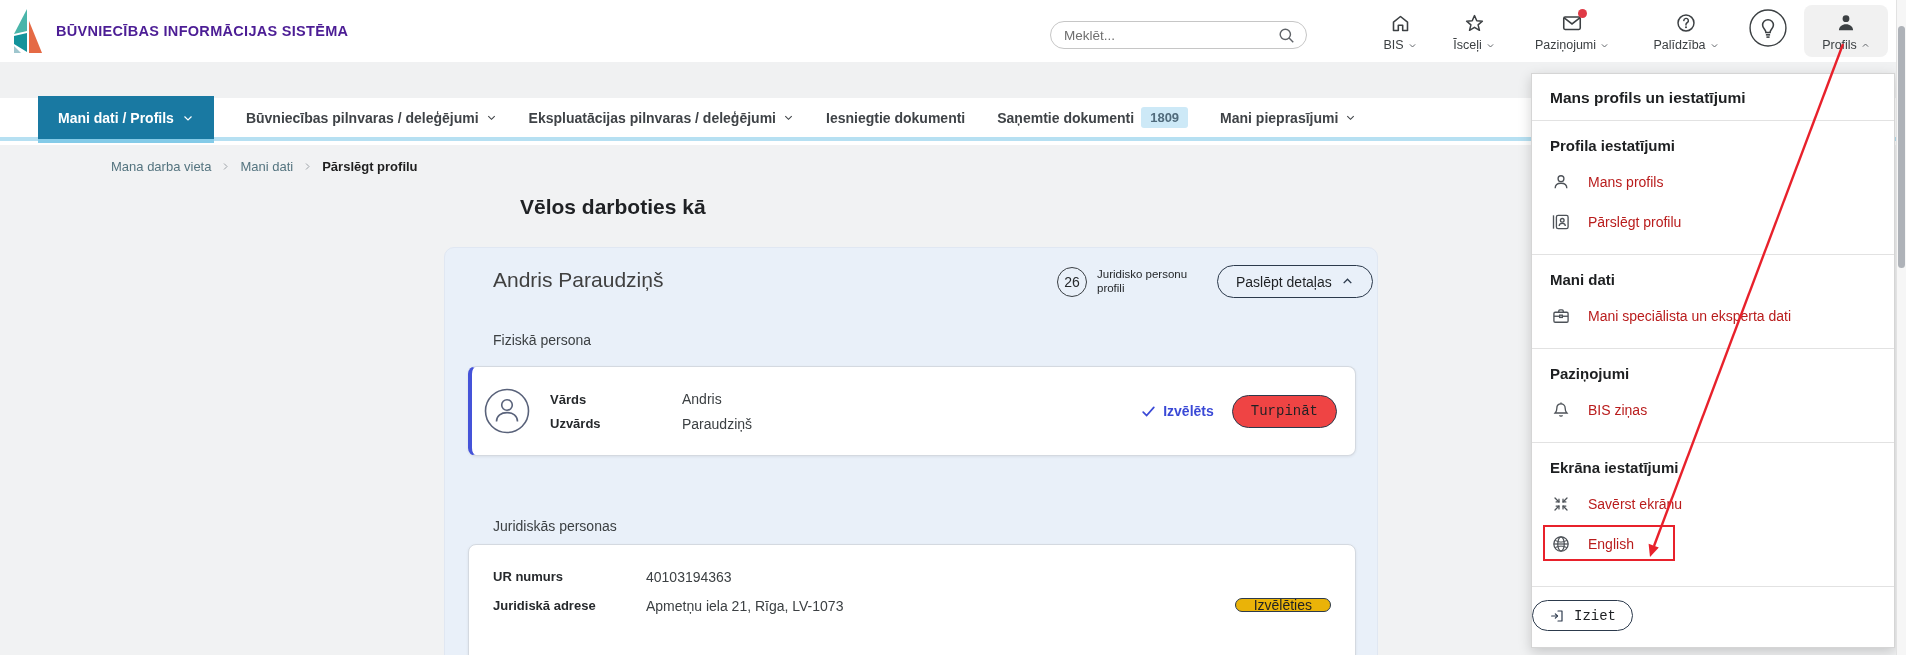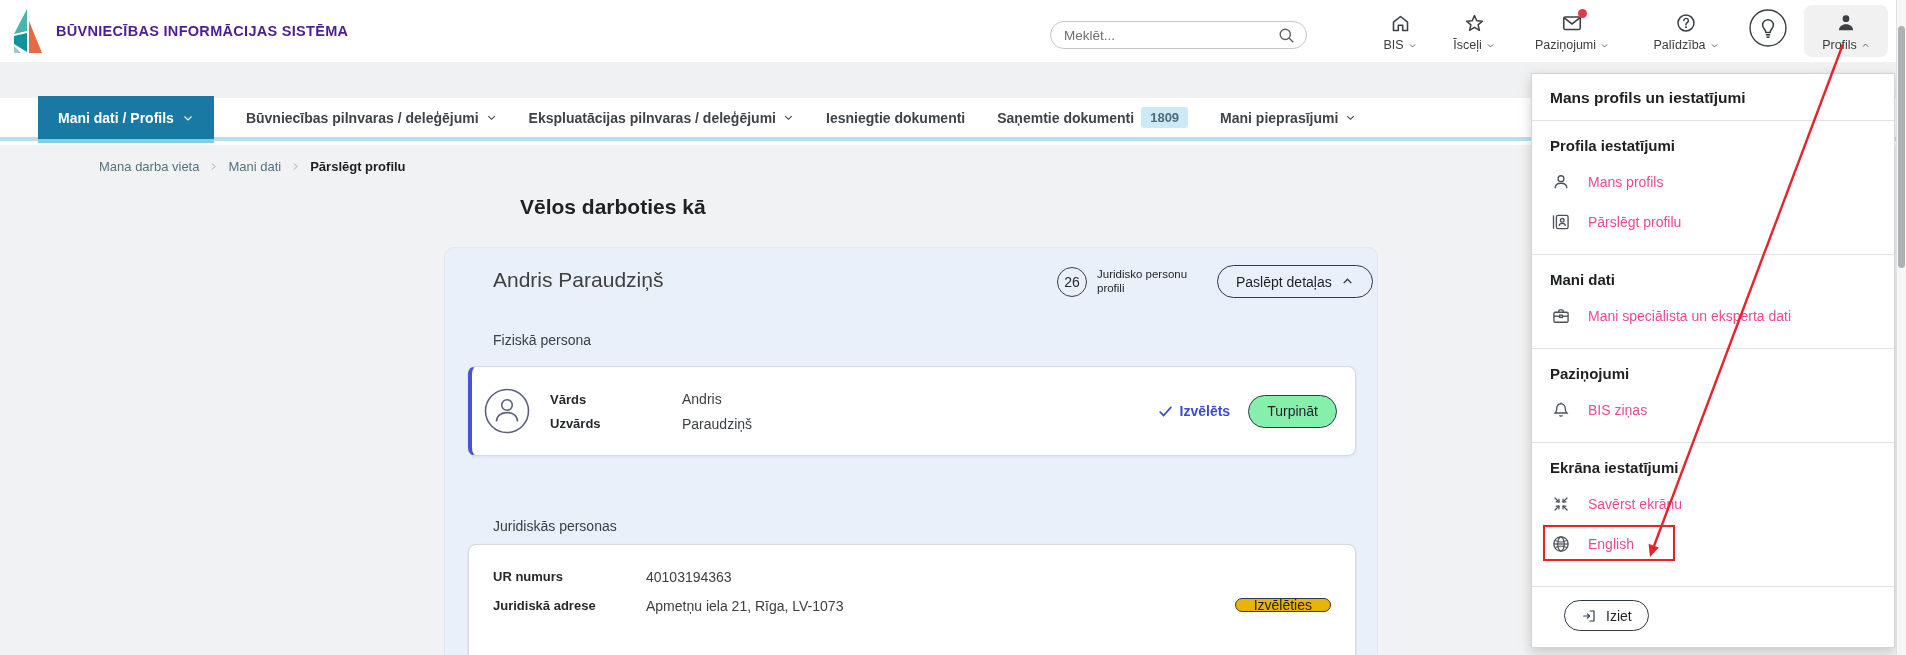--- a/index.html
+++ b/index.html
@@ -30,21 +30,21 @@
   .navbar { position:absolute; left:0; top:98px; width:1906px; height:43px; background:#fff;
     border-bottom:4px solid #b6e0f2; display:flex; align-items:center; padding-left:38px; }
   .navtab { position:relative; height:43px; display:flex; align-items:center; gap:8px; padding:12px 20px;
     background:#1979a2; color:#fff; font-size:14px; font-weight:700; cursor:pointer; }
   .navtab::after { content:""; position:absolute; left:0; right:0; bottom:-4px; height:4px; background:#84cbe8; }
   .navitem { display:flex; align-items:center; gap:7px; margin-left:32px; font-size:14px; font-weight:700; color:#3f4347; cursor:pointer; white-space:nowrap; }
   .navitem.last { margin-left:250px; }
   .navbadge { background:#cde9f7; color:#506b7c; font-size:13px; font-weight:700; padding:3px 9px; border-radius:3px; }
   
   .content { position:absolute; left:0; top:145px; width:1906px; height:510px; background:#f1f2f3; }
-  .crumbs { position:absolute; left:99px; top:14px; display:flex; align-items:center; gap:10px; font-size:13px; }
+  .crumbs { position:absolute; left:111px; top:14px; display:flex; align-items:center; gap:10px; font-size:13px; }
   .crumb-link { color:#54747f; cursor:pointer; }
   .crumb-cur { color:#1f1f1f; font-weight:700; }
   .crumb-sep { color:#8b9196; display:flex; align-items:center; }
   .h1 { position:absolute; left:520px; top:50px; font-size:21px; font-weight:700; color:#1f2124; }
   .bigcard { position:absolute; left:444px; top:102px; width:934px; height:553px;
     background:#e9f0f9; border-radius:10px 10px 0 0; border:1px solid #e0e7f2; }
   .pc-name { position:absolute; left:48px; top:20px; font-size:21px; color:#404040; }
   .hdr-right { position:absolute; left:612px; top:17px; display:flex; align-items:center; }
   .cntbadge { width:30px; height:30px; border:1.5px solid #3a3f44; border-radius:50%;
     display:flex; align-items:center; justify-content:center; font-size:14px; color:#26292c; background:transparent; }
@@ -58,36 +58,36 @@
   .sec-legal { top:270px; }
   .innercard { position:absolute; left:23px; width:888px; background:#fff; border:1px solid #d4d9e0;
     border-radius:8px; box-shadow:0 1px 3px rgba(0,0,0,.07); }
   .card-phys { top:118px; height:90px; border-left:4px solid #4553d9; display:flex; align-items:center; padding:0 18px 0 12px; }
   .avatar { flex:0 0 46px; height:46px; color:#59627a; }
   .fieldcol { margin-left:20px; width:132px; display:flex; flex-direction:column; gap:9px; }
   .flabel { font-size:13px; font-weight:700; color:#26292c; }
   .valcol { display:flex; flex-direction:column; gap:9px; }
   .fval { font-size:14px; color:#3c4043; }
   .selwrap { margin-left:auto; display:flex; align-items:center; gap:7px; color:#3a49d6; font-size:14px; font-weight:700; cursor:pointer; }
-  .card-phys .pillbtn { margin-left:18px; background:#86efac; }
+  .card-phys .pillbtn { margin-left:18px; background:#ef4444;font-family:Liberation Mono, monospace; }
   .card-legal { top:296px; height:152px; padding:24px 24px 0; }
   .lrow { display:flex; margin-bottom:13px; }
   .lrow .flabel { width:153px; flex:0 0 153px; }
   .choosebtn { position:absolute; right:24px; top:53px; background:#eab308; height:14px; }
   
   .panel { position:absolute; left:1531px; top:73px; width:364px; height:575px; background:#fff;
     border:1px solid #d5d5d5; box-shadow:0 4px 12px rgba(0,0,0,.18); z-index:40; display:flex; flex-direction:column; }
   .ptitle { padding:15px 18px 13px; font-size:15.5px; font-weight:700; color:#1d1f21; }
   .pdiv { border-top:1px solid #e2e2e2; }
   .psec { padding:16px 18px 12px; }
   .pheading { font-size:15px; font-weight:700; color:#1d1f21; margin-bottom:8px; }
-  .pitem { display:flex; align-items:center; gap:16px; padding:9px 0; font-size:14px; color:#ec4899; cursor:pointer; position:relative; }
+  .pitem { display:flex; align-items:center; gap:16px; padding:9px 0; font-size:14px; color:#b91c1c; cursor:pointer; position:relative; }
   .pitem .picon { width:22px; height:22px; color:#4d5258; display:flex; align-items:center; justify-content:center; }
   .annot-box { position:absolute; left:-7px; top:1px; width:132px; height:36px; border:2px solid #e8212b; pointer-events:none; }
-  .plogout { margin-top:auto; border-top:1px solid #e2e2e2; padding:13px 32px 16px; }
+  .plogout { margin-top:auto; border-top:1px solid #e2e2e2; padding:13px 0 16px;font-family:Liberation Mono, monospace; }
   .logoutbtn { height:31px; padding:0 16px; border-radius:16px; gap:9px; background:#fff; }
   
   .arrow-overlay { position:absolute; left:0; top:0; width:1906px; height:655px; z-index:50; pointer-events:none; }
   .scrollbar { position:absolute; right:0; top:0; width:10px; height:655px; background:#f6f6f6; border-left:1px solid #e2e2e2; z-index:60; }
   .scrollthumb { position:absolute; left:1px; top:26px; width:7px; height:242px; background:#aeb2b8; border-radius:4px; }
   svg { display:block; }
 </style>
 </head>
 <body>
 

